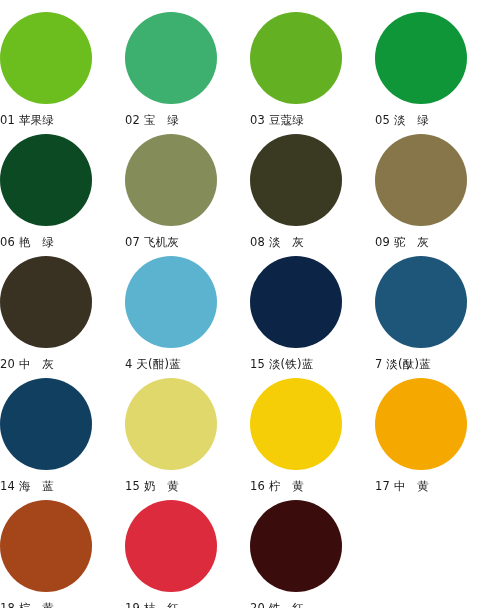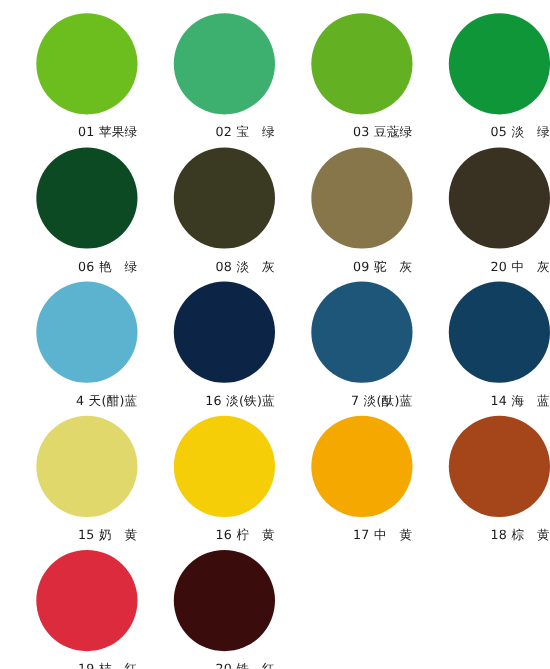--- a/index.html
+++ b/index.html
@@ -18,21 +18,21 @@
     height: 608px;
     display: grid;
     grid-template-columns: repeat(4, 1fr);
     grid-template-rows: repeat(5, 1fr);
     box-sizing: border-box;
     padding: 6px 0 0 0;
   }
   .swatch-cell {
     display: flex;
     flex-direction: column;
-    align-items: flex-end;
+    align-items: flex-start;
     justify-content: flex-start;
   }
   .swatch-disc {
     width: 92px;
     height: 92px;
     border-radius: 50%;
     margin-top: 6px;
   }
   .swatch-label {
     margin-top: 9px;
@@ -61,38 +61,42 @@
     </div>
     <div class="swatch-cell">
       <div class="swatch-disc" style="background: rgb(15, 150, 56);"></div>
       <div class="swatch-label">05 淡　绿</div>
     </div>
     <div class="swatch-cell">
       <div class="swatch-disc" style="background: rgb(11, 74, 35);"></div>
       <div class="swatch-label">06 艳　绿</div>
     </div>
     <div class="swatch-cell">
+      <div class="swatch-disc" style="background: rgb(132, 140, 90);"></div>
+      <div class="swatch-label">07 飞机灰</div>
+    </div>
+    <div class="swatch-cell">
       <div class="swatch-disc" style="background: rgb(58, 58, 35);"></div>
       <div class="swatch-label">08 淡　灰</div>
     </div>
     <div class="swatch-cell">
       <div class="swatch-disc" style="background: rgb(135, 118, 74);"></div>
       <div class="swatch-label">09 驼　灰</div>
     </div>
     <div class="swatch-cell">
       <div class="swatch-disc" style="background: rgb(57, 50, 34);"></div>
       <div class="swatch-label">20 中　灰</div>
     </div>
     <div class="swatch-cell">
       <div class="swatch-disc" style="background: rgb(91, 179, 208);"></div>
       <div class="swatch-label">4 天(酣)蓝</div>
     </div>
     <div class="swatch-cell">
       <div class="swatch-disc" style="background: rgb(12, 37, 70);"></div>
-      <div class="swatch-label">16 淡(铁)蓝</div>
+      <div class="swatch-label">15 淡(铁)蓝</div>
     </div>
     <div class="swatch-cell">
       <div class="swatch-disc" style="background: rgb(29, 86, 121);"></div>
       <div class="swatch-label">7 淡(酞)蓝</div>
     </div>
     <div class="swatch-cell">
       <div class="swatch-disc" style="background: rgb(17, 63, 96);"></div>
       <div class="swatch-label">14 海　蓝</div>
     </div>
     <div class="swatch-cell">

